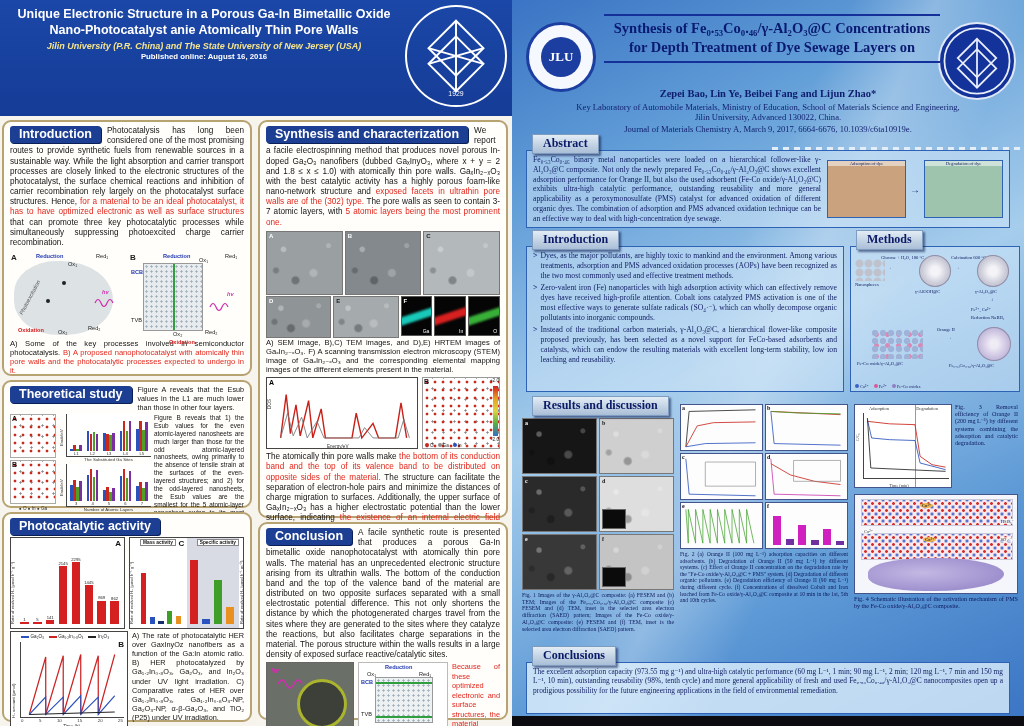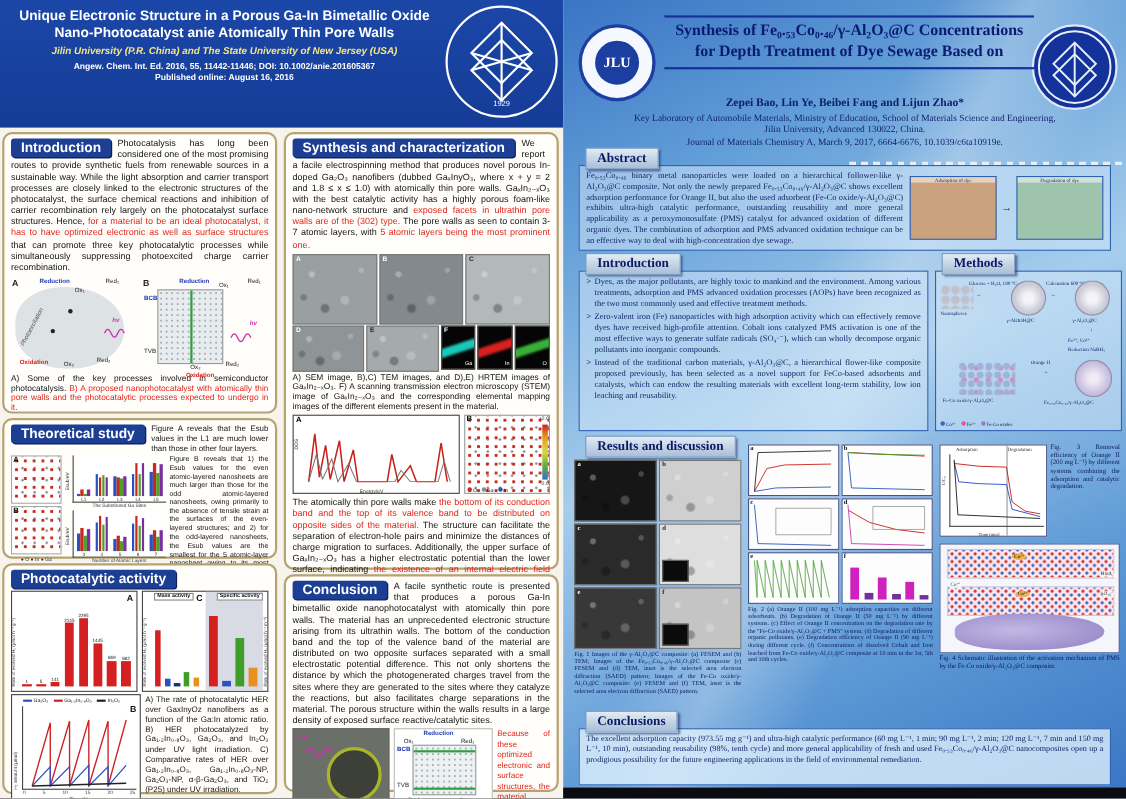--- a/index.html
+++ b/index.html
@@ -215,21 +215,20 @@
 <div class="stage">
 
   <div class="poster-left">
     <div class="lp-header">
       <div class="lp-head-text">
         <div class="lp-title">
           <div>Unique Electronic Structure in a Porous Ga-In Bimetallic Oxide</div>
           <div>Nano-Photocatalyst anie Atomically Thin Pore Walls</div>
         </div>
         <div class="lp-affil">Jilin University (P.R. China) and The State University of New Jersey (USA)</div>
-        <div class="lp-cite">Angew. Chem. Int. Ed. 2016, 55, 11442-11446; DOI: 10.1002/anie.201605367</div>
         <div class="lp-pub">Published online: August 16, 2016</div>
       </div>
       <div class="lp-seal">
         <svg viewBox="0 0 100 100">
           <g stroke="#fff" stroke-width="2" fill="none">
             <polygon points="50,14 78,42 50,70 22,42"></polygon>
             <polygon points="50,30 78,58 50,86 22,58"></polygon>
             <line x1="50" y1="14" x2="50" y2="86"></line>
               <line x1="22" y1="42" x2="78" y2="58"></line>
             <line x1="78" y1="42" x2="22" y2="58"></line>
@@ -633,21 +632,21 @@
         <circle cx="50" cy="50" r="44"></circle>
         <polygon points="50,20 76,46 50,72 24,46"></polygon>
             <polygon points="50,34 76,60 50,86 24,60"></polygon>
         <line x1="50" y1="20" x2="50" y2="86"></line>
           </g>
         </svg>
     </div>
 
     <div class="rp-title">
       <div>Synthesis of Fe₀.₅₃Co₀.₄₆/γ-Al₂O₃@C Concentrations</div>
-      <div>for Depth Treatment of Dye Sewage Based on</div>
+      <div>for Depth Treatment of Dye Sewage Layers on</div>
     </div>
     <div class="rp-authors">Zepei Bao, Lin Ye, Beibei Fang and Lijun Zhao*</div>
     <div class="rp-affil" style="top:102px;">Key Laboratory of Automobile Materials, Ministry of Education, School of Materials Science and Engineering,</div>
     <div class="rp-affil" style="top:112px;">Jilin University, Advanced 130022, China.</div>
     <div class="rp-affil" style="top:124px;">Journal of Materials Chemistry A, March 9, 2017, 6664-6676, 10.1039/c6ta10919e.</div>
 
     <span class="rtab" style="left:20px;top:134px;">Abstract</span>
     <div class="rpanel" style="left:14px;top:150px;width:484px;height:78px;">
       <div class="abs-flex">
         <div class="rtext" style="flex:1;">Fe₀.₅₃Co₀.₄₆ binary metal nanoparticles were loaded on a hierarchical follower-like γ-Al₂O₃@C composite. Not only the newly prepared Fe₀.₅₃Co₀.₄₆/γ-Al₂O₃@C shows excellent adsorption performance for Orange II, but also the used adsorbent (Fe-Co oxide/γ-Al₂O₃@C) exhibits ultra-high catalytic performance, outstanding reusability and more general applicability as a peroxymonosulfate (PMS) catalyst for advanced oxidation of different organic dyes. The combination of adsorption and PMS advanced oxidation technique can be an effective way to deal with high-concentration dye sewage.</div>

